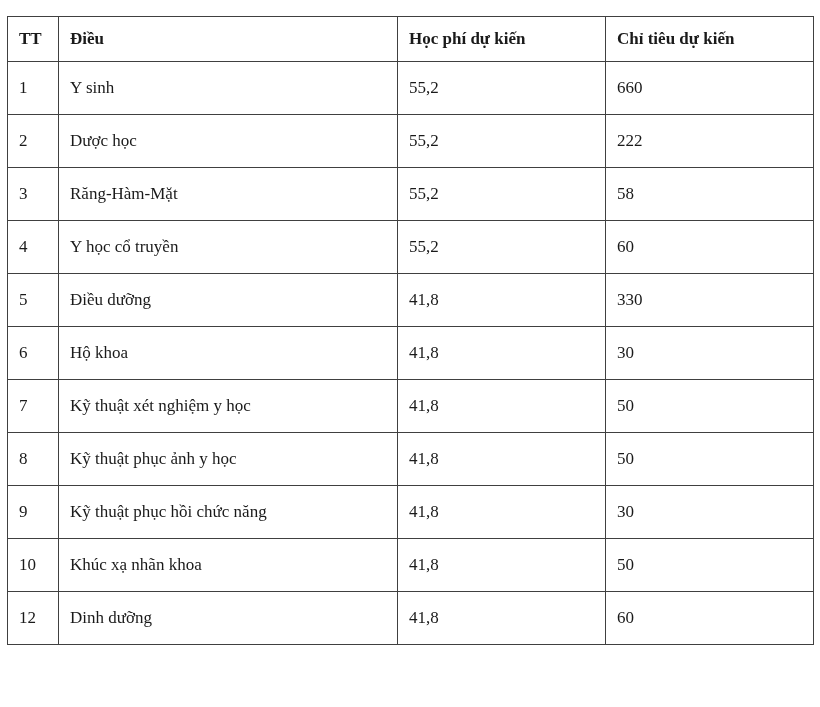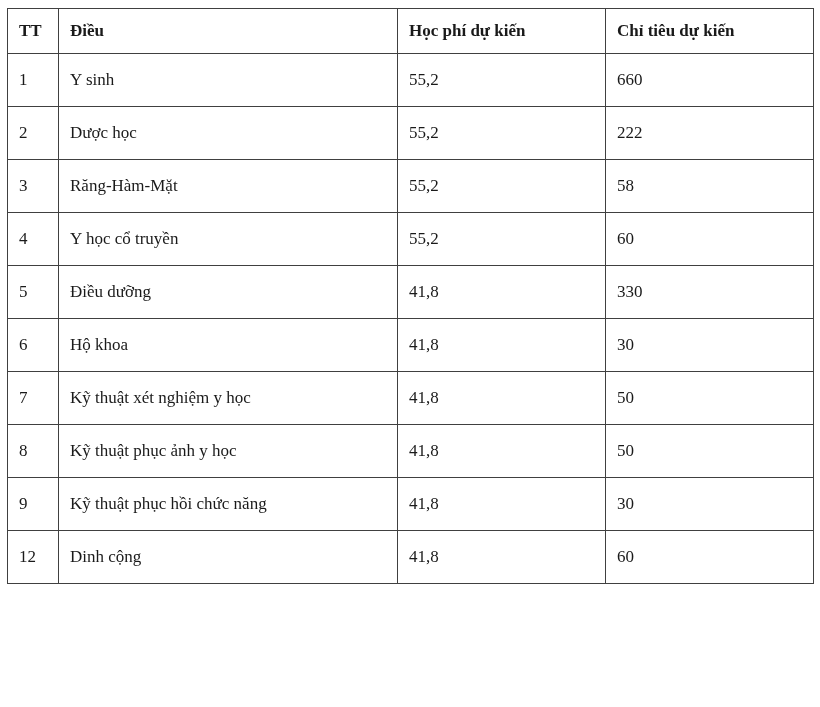--- a/index.html
+++ b/index.html
@@ -6,21 +6,21 @@
   html, body {
     margin: 0;
     padding: 0;
     background: #ffffff;
     width: 820px;
     height: 707px;
     font-family: "Liberation Serif", "DejaVu Serif", serif;
     color: #1a1a1a;
   }
   .table-wrap {
-    padding: 8px 7px;
+    padding: 16px 7px;
   }
   table.data-table {
     border-collapse: collapse;
     table-layout: fixed;
     width: 806px;
     background: #ffffff;
   }
   table.data-table col.col-tt      { width: 51px; }
   table.data-table col.col-nganh   { width: 339px; }
   table.data-table col.col-hocphi  { width: 208px; }
@@ -121,23 +121,29 @@
     <td>50</td>
   </tr>
 
   <tr>
     <td>9</td>
     <td>Kỹ thuật phục hồi chức năng</td>
     <td>41,8</td>
     <td>30</td>
   </tr>
 
+  <tr>
+    <td>10</td>
+    <td>Khúc xạ nhãn khoa</td>
+    <td>41,8</td>
+    <td>50</td>
+  </tr>
 
 
   <tr>
     <td>12</td>
-    <td>Dinh cộng</td>
+    <td>Dinh dưỡng</td>
     <td>41,8</td>
     <td>60</td>
   </tr>
 </tbody>
   </table>
 </div>
 
 </body></html>

